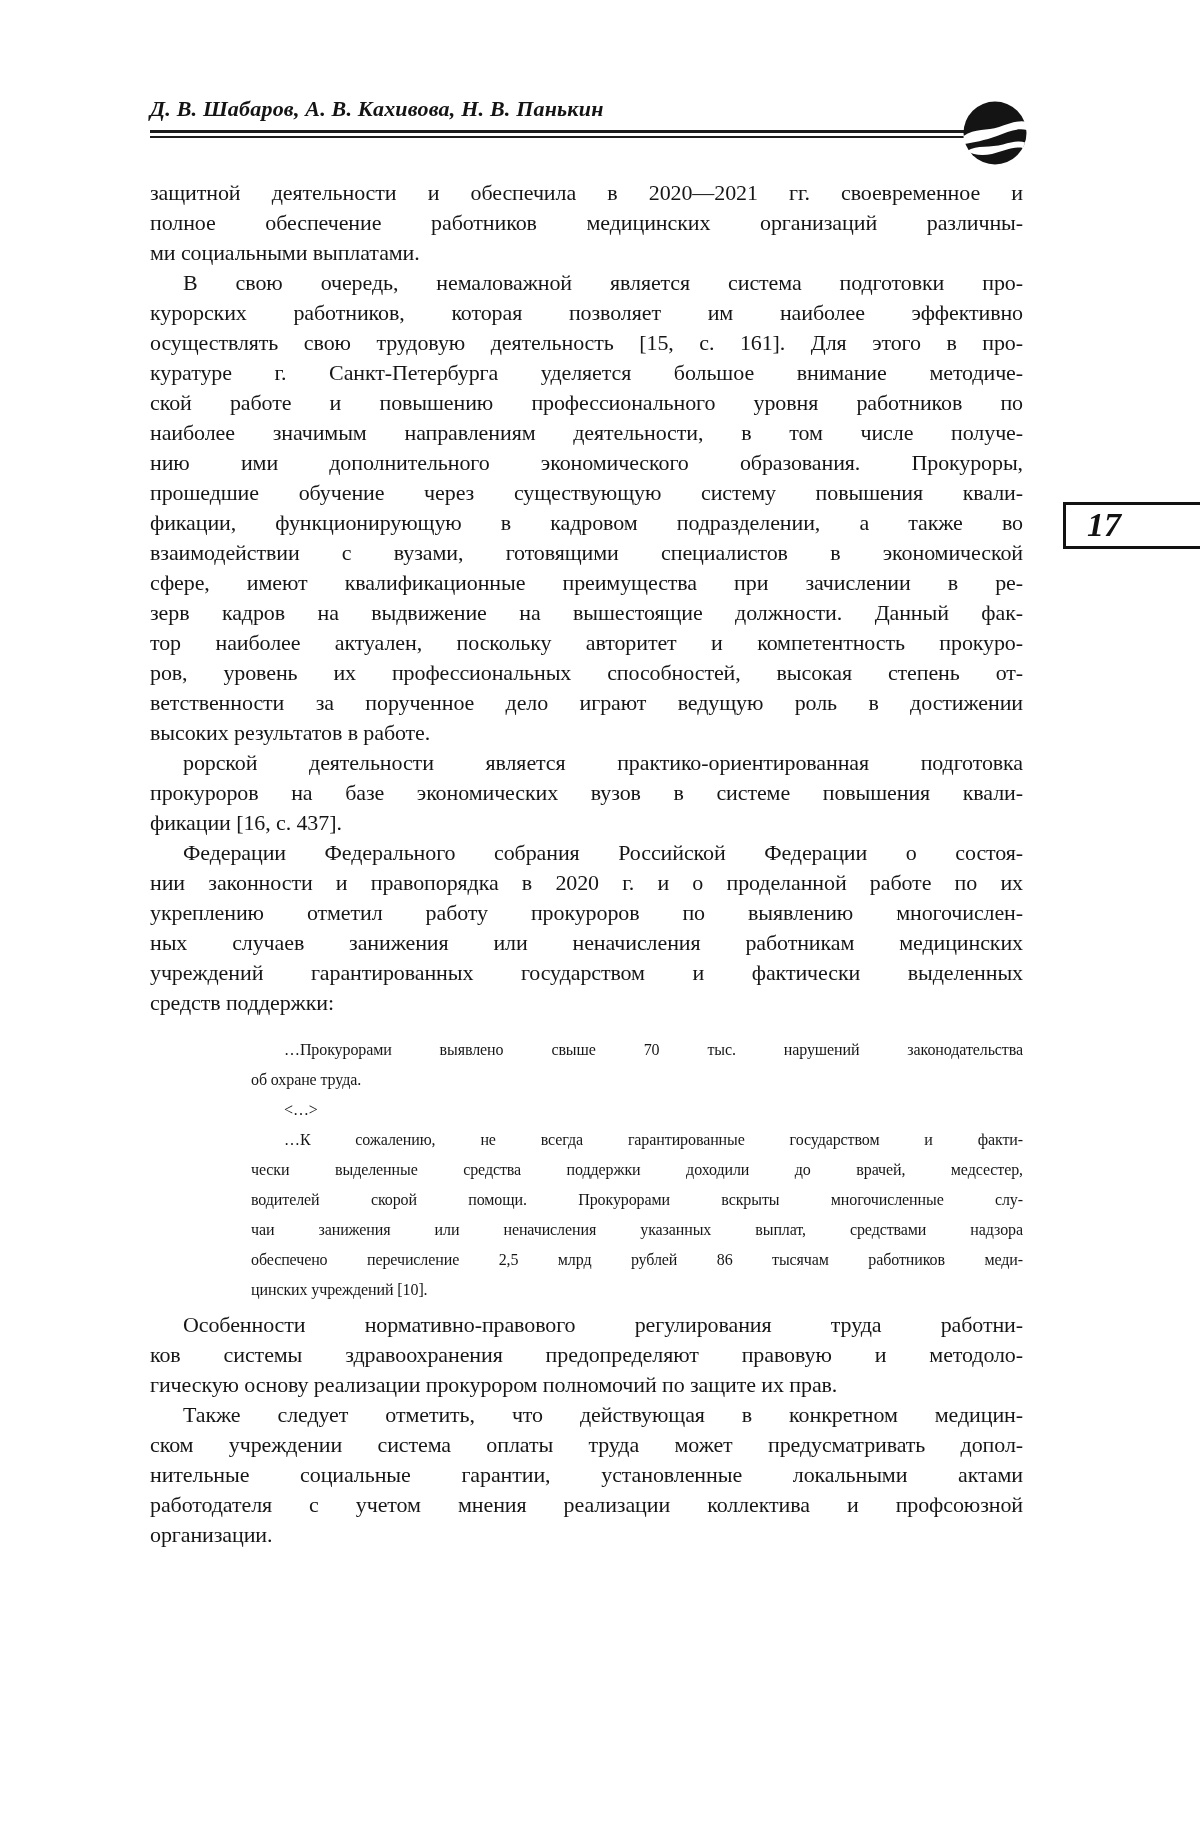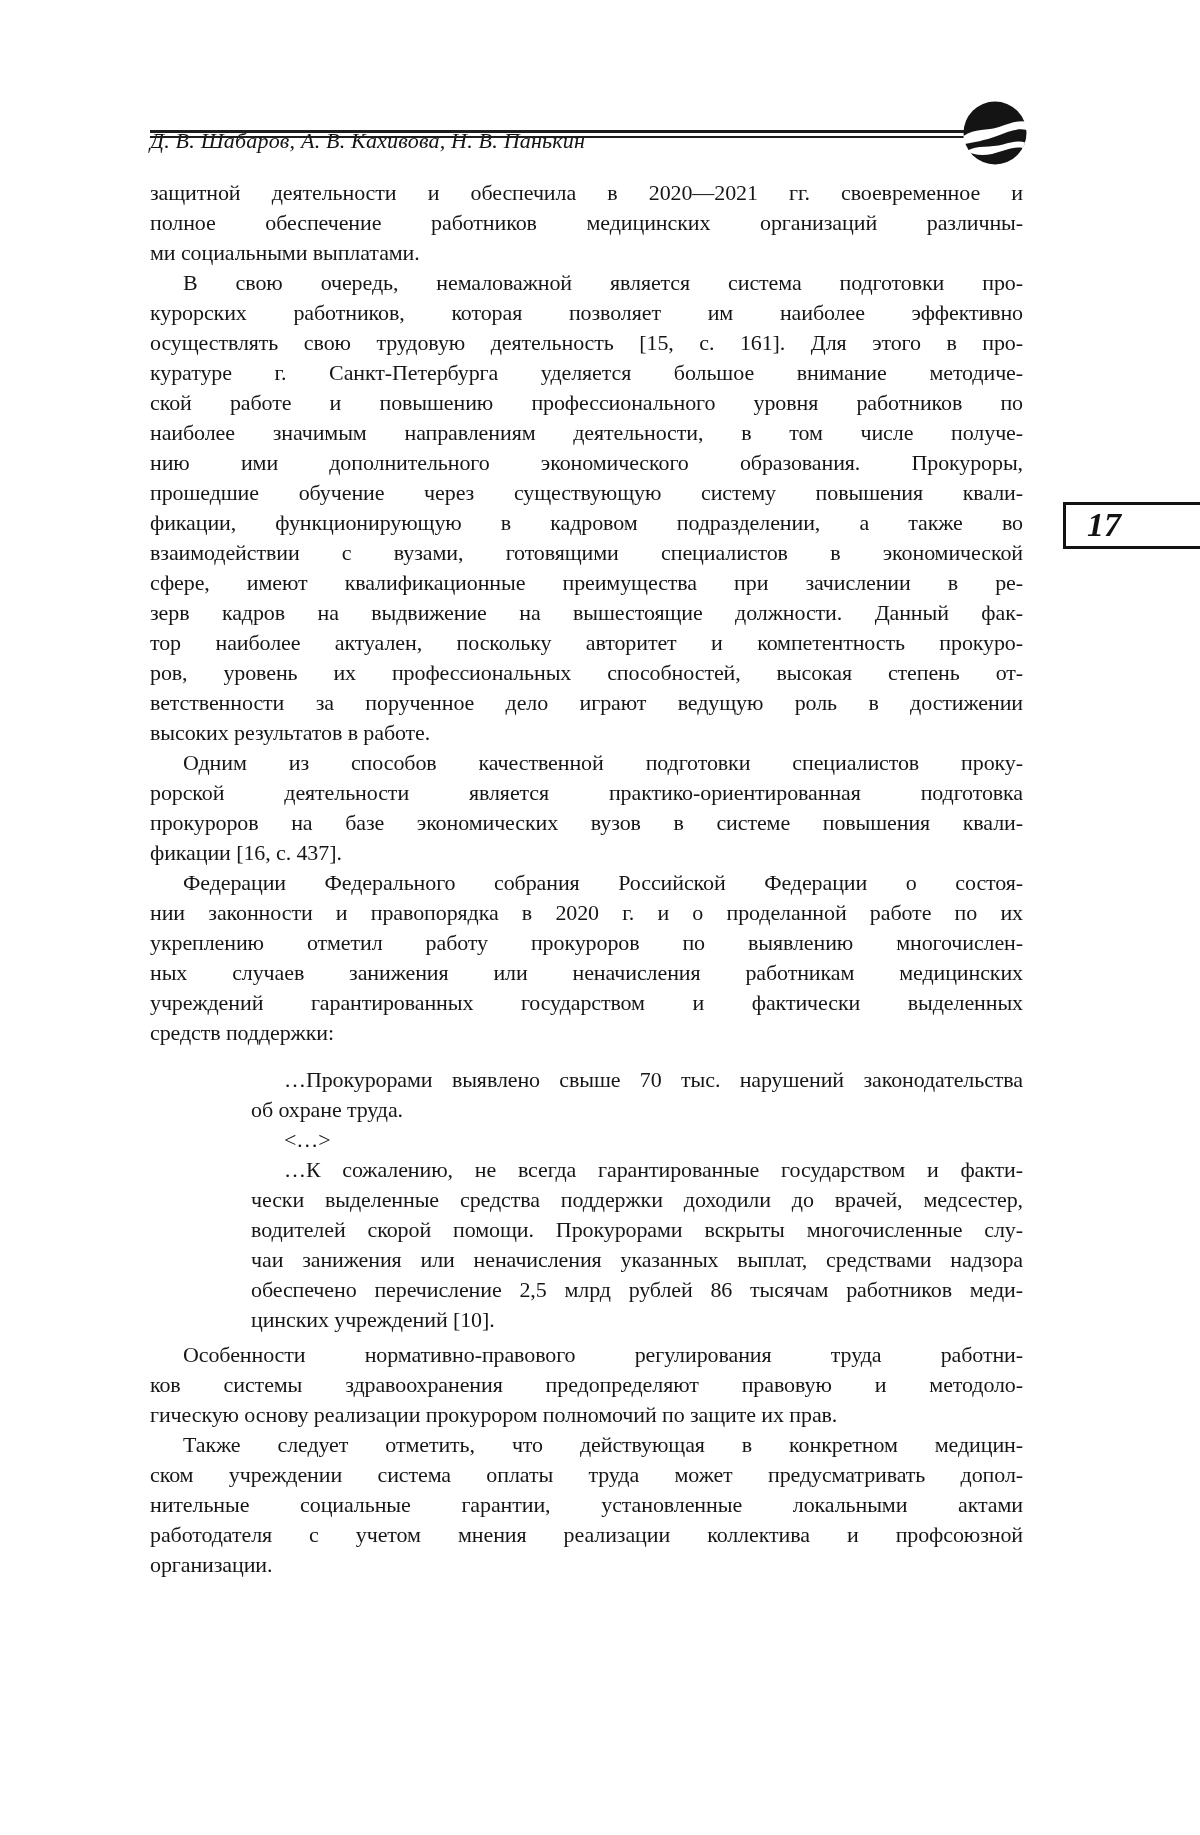--- a/index.html
+++ b/index.html
@@ -11,26 +11,25 @@
     font-family: "Liberation Serif", "DejaVu Serif", serif;
     color: #161616;
   }
   .page { position: absolute; inset: 0; overflow: hidden; }
 
   
   .running-head {
     position: absolute;
     left: 150px; top: 96px;
     font-size: 22px;
-    font-weight: normal;
+    font-weight: bold;
     font-style: italic;
     letter-spacing: 0.2px;
     white-space: nowrap;
     color: #141414;
-    margin-top: 32px;
   }
   .head-rule {
     position: absolute;
     left: 150px; top: 130px;
     width: 818px;
     height: 3px;
     border-top: 3px solid #1d1d1d;
     border-bottom: 2px solid #1d1d1d;
     background: transparent;
   }
@@ -70,21 +69,21 @@
   .line {
     text-align: justify;
     text-align-last: justify;
     white-space: normal;
     letter-spacing: -0.1px;
   }
   .line.last { text-align-last: left; }
   .para.indent .line:first-child { text-indent: 33px; }
   .para.quote {
     margin-left: 101px;
-    font-size: 22px;
+    font-size: 16px;
     line-height: 30px;
   }
   .para.gap-before { margin-top: 17px; }
   .para.gap-after  { margin-bottom: 5px; }
 </style>
 </head>
 <body>
 
 <div class="page">
 
@@ -124,21 +123,20 @@
         <div class="line">фикации, функционирующую в кадровом подразделении, а также во</div>
         <div class="line">взаимодействии с вузами, готовящими специалистов в экономической</div>
         <div class="line">сфере, имеют квалификационные преимущества при зачислении в ре-</div>
         <div class="line">зерв кадров на выдвижение на вышестоящие должности. Данный фак-</div>
         <div class="line">тор наиболее актуален, поскольку авторитет и компетентность прокуро-</div>
         <div class="line">ров, уровень их профессиональных способностей, высокая степень от-</div>
         <div class="line">ветственности за порученное дело играют ведущую роль в достижении</div>
         <div class="line last">высоких результатов в работе.</div>
       </div>
       <div class="para body indent">
-        <div class="line">Одним из способов качественной подготовки специалистов проку-</div>
         <div class="line">рорской деятельности является практико-ориентированная подготовка</div>
         <div class="line">прокуроров на базе экономических вузов в системе повышения квали-</div>
         <div class="line last">фикации [16, с. 437].</div>
       </div>
       <div class="para body indent">
         <div class="line">Федерации Федерального собрания Российской Федерации о состоя-</div>
         <div class="line">нии законности и правопорядка в 2020 г. и о проделанной работе по их</div>
         <div class="line">укреплению отметил работу прокуроров по выявлению многочислен-</div>
         <div class="line">ных случаев занижения или неначисления работникам медицинских</div>
         <div class="line">учреждений гарантированных государством и фактически выделенных</div>

